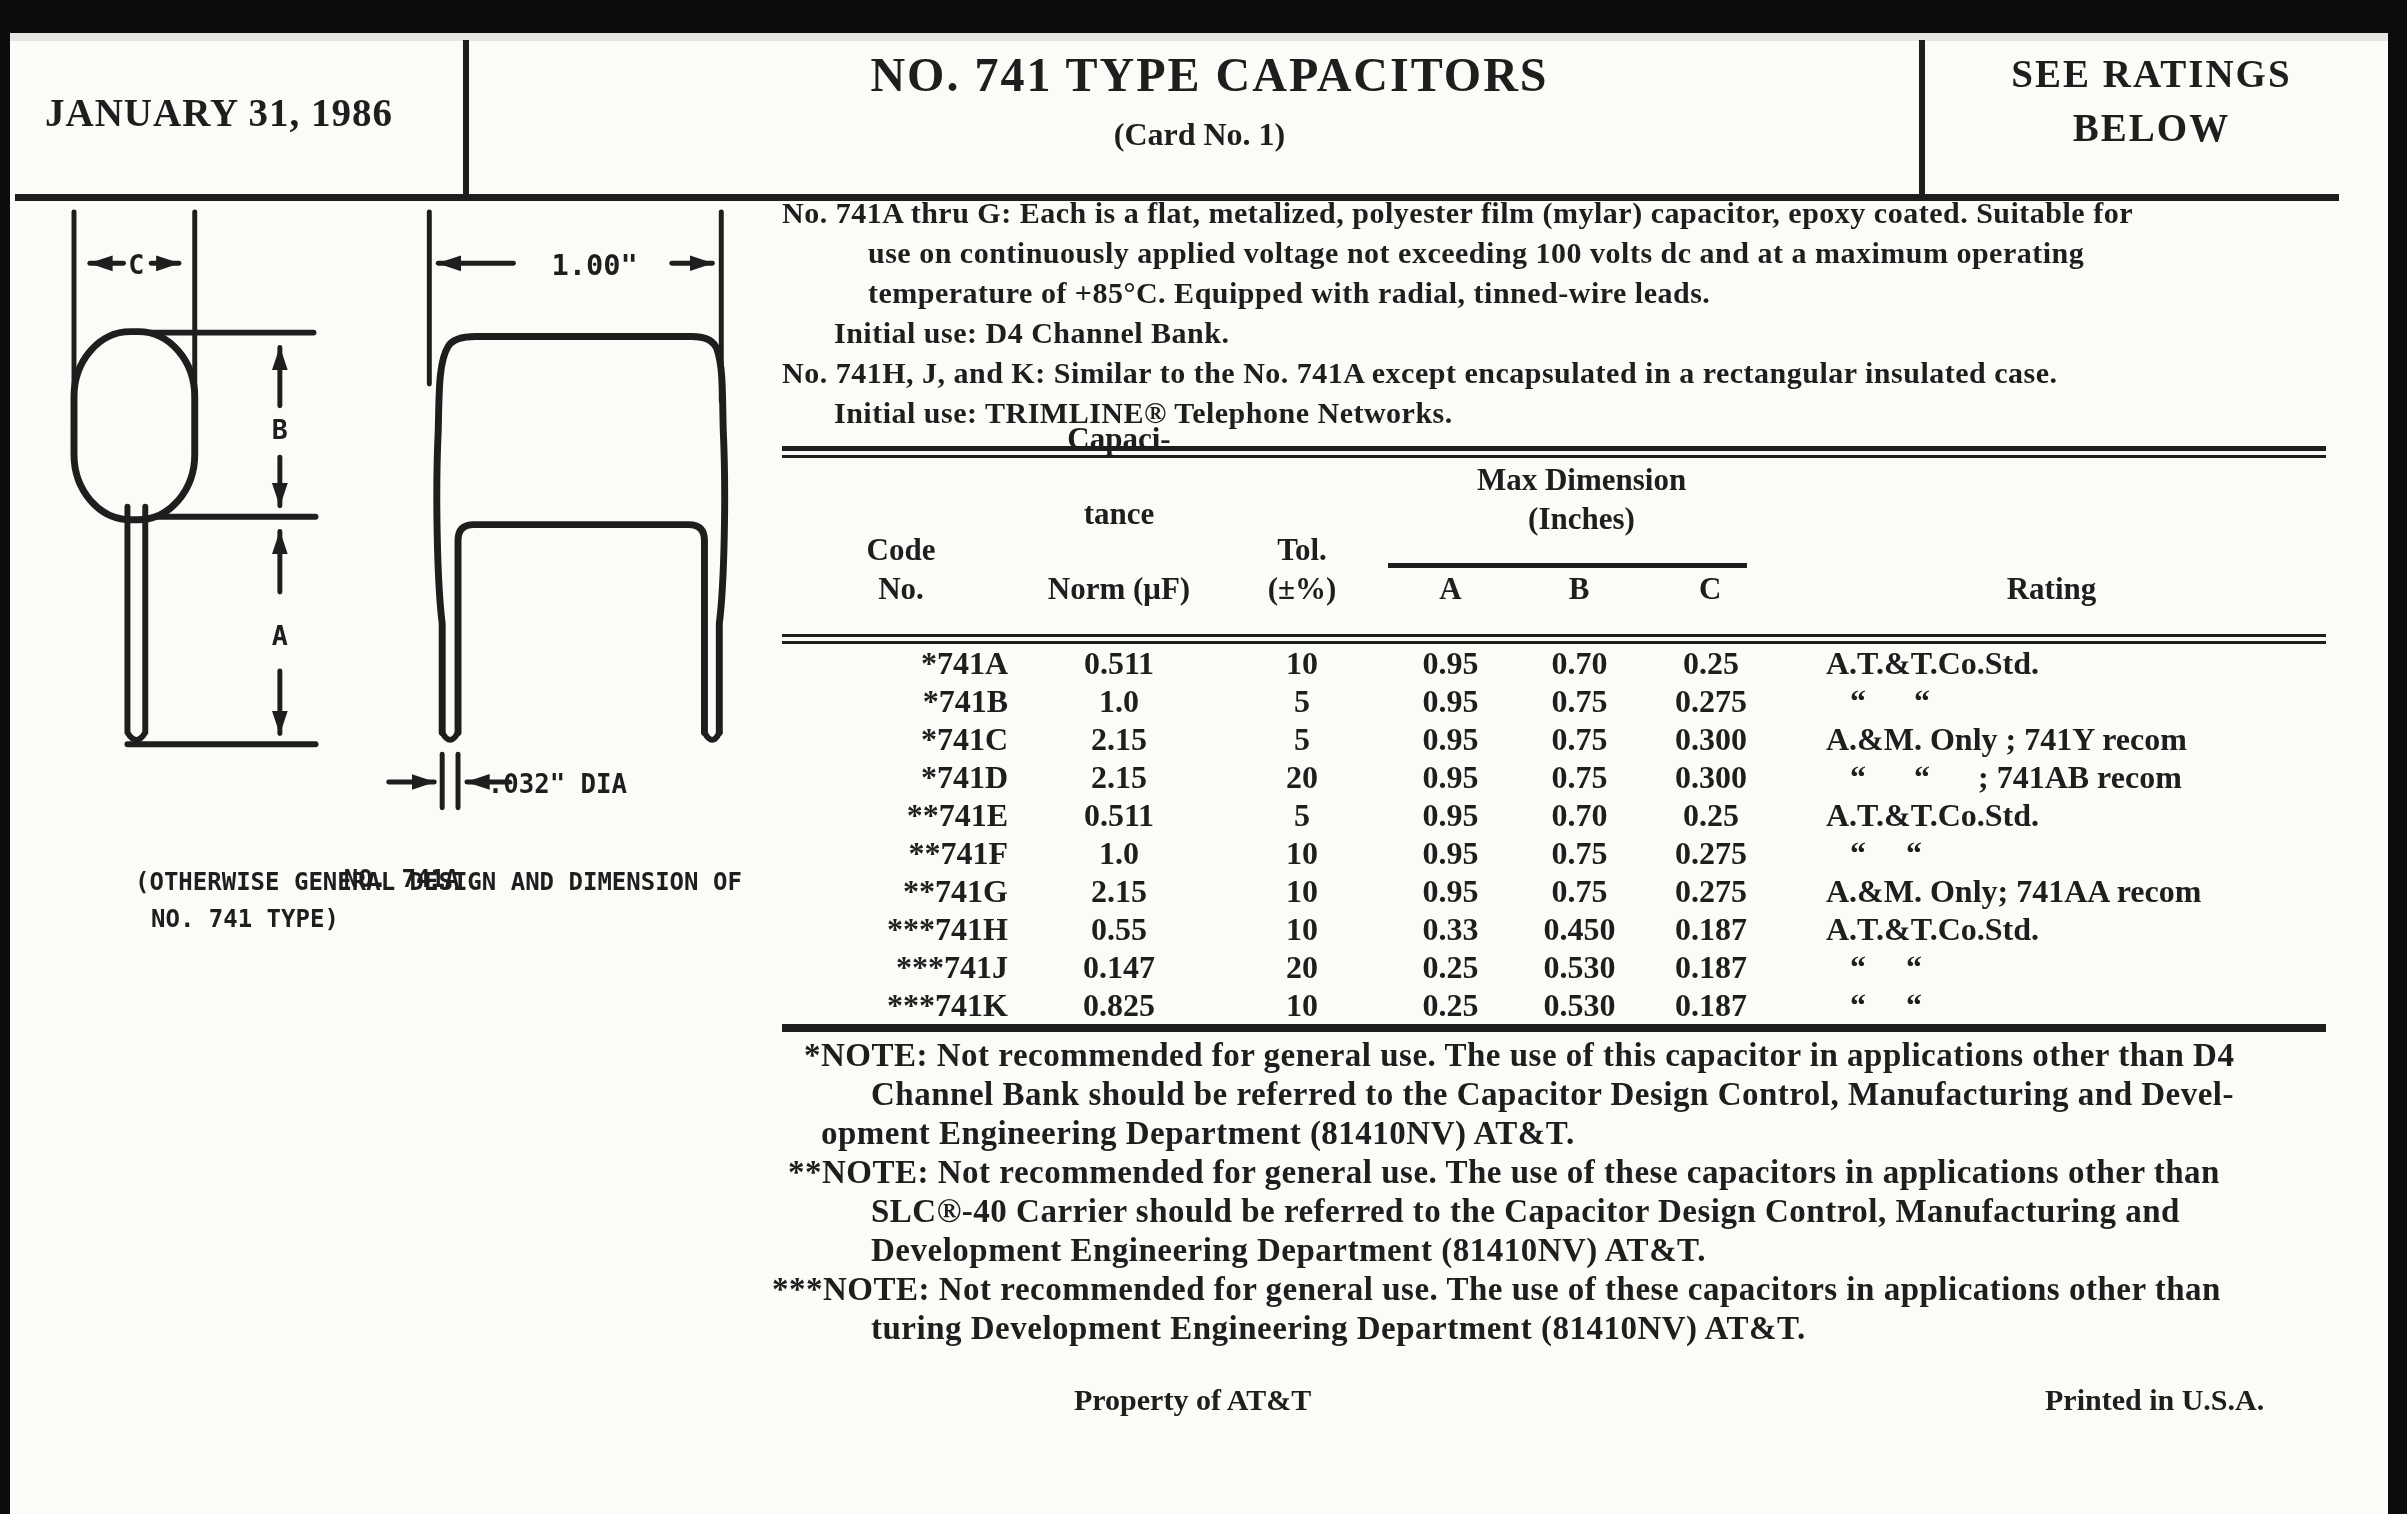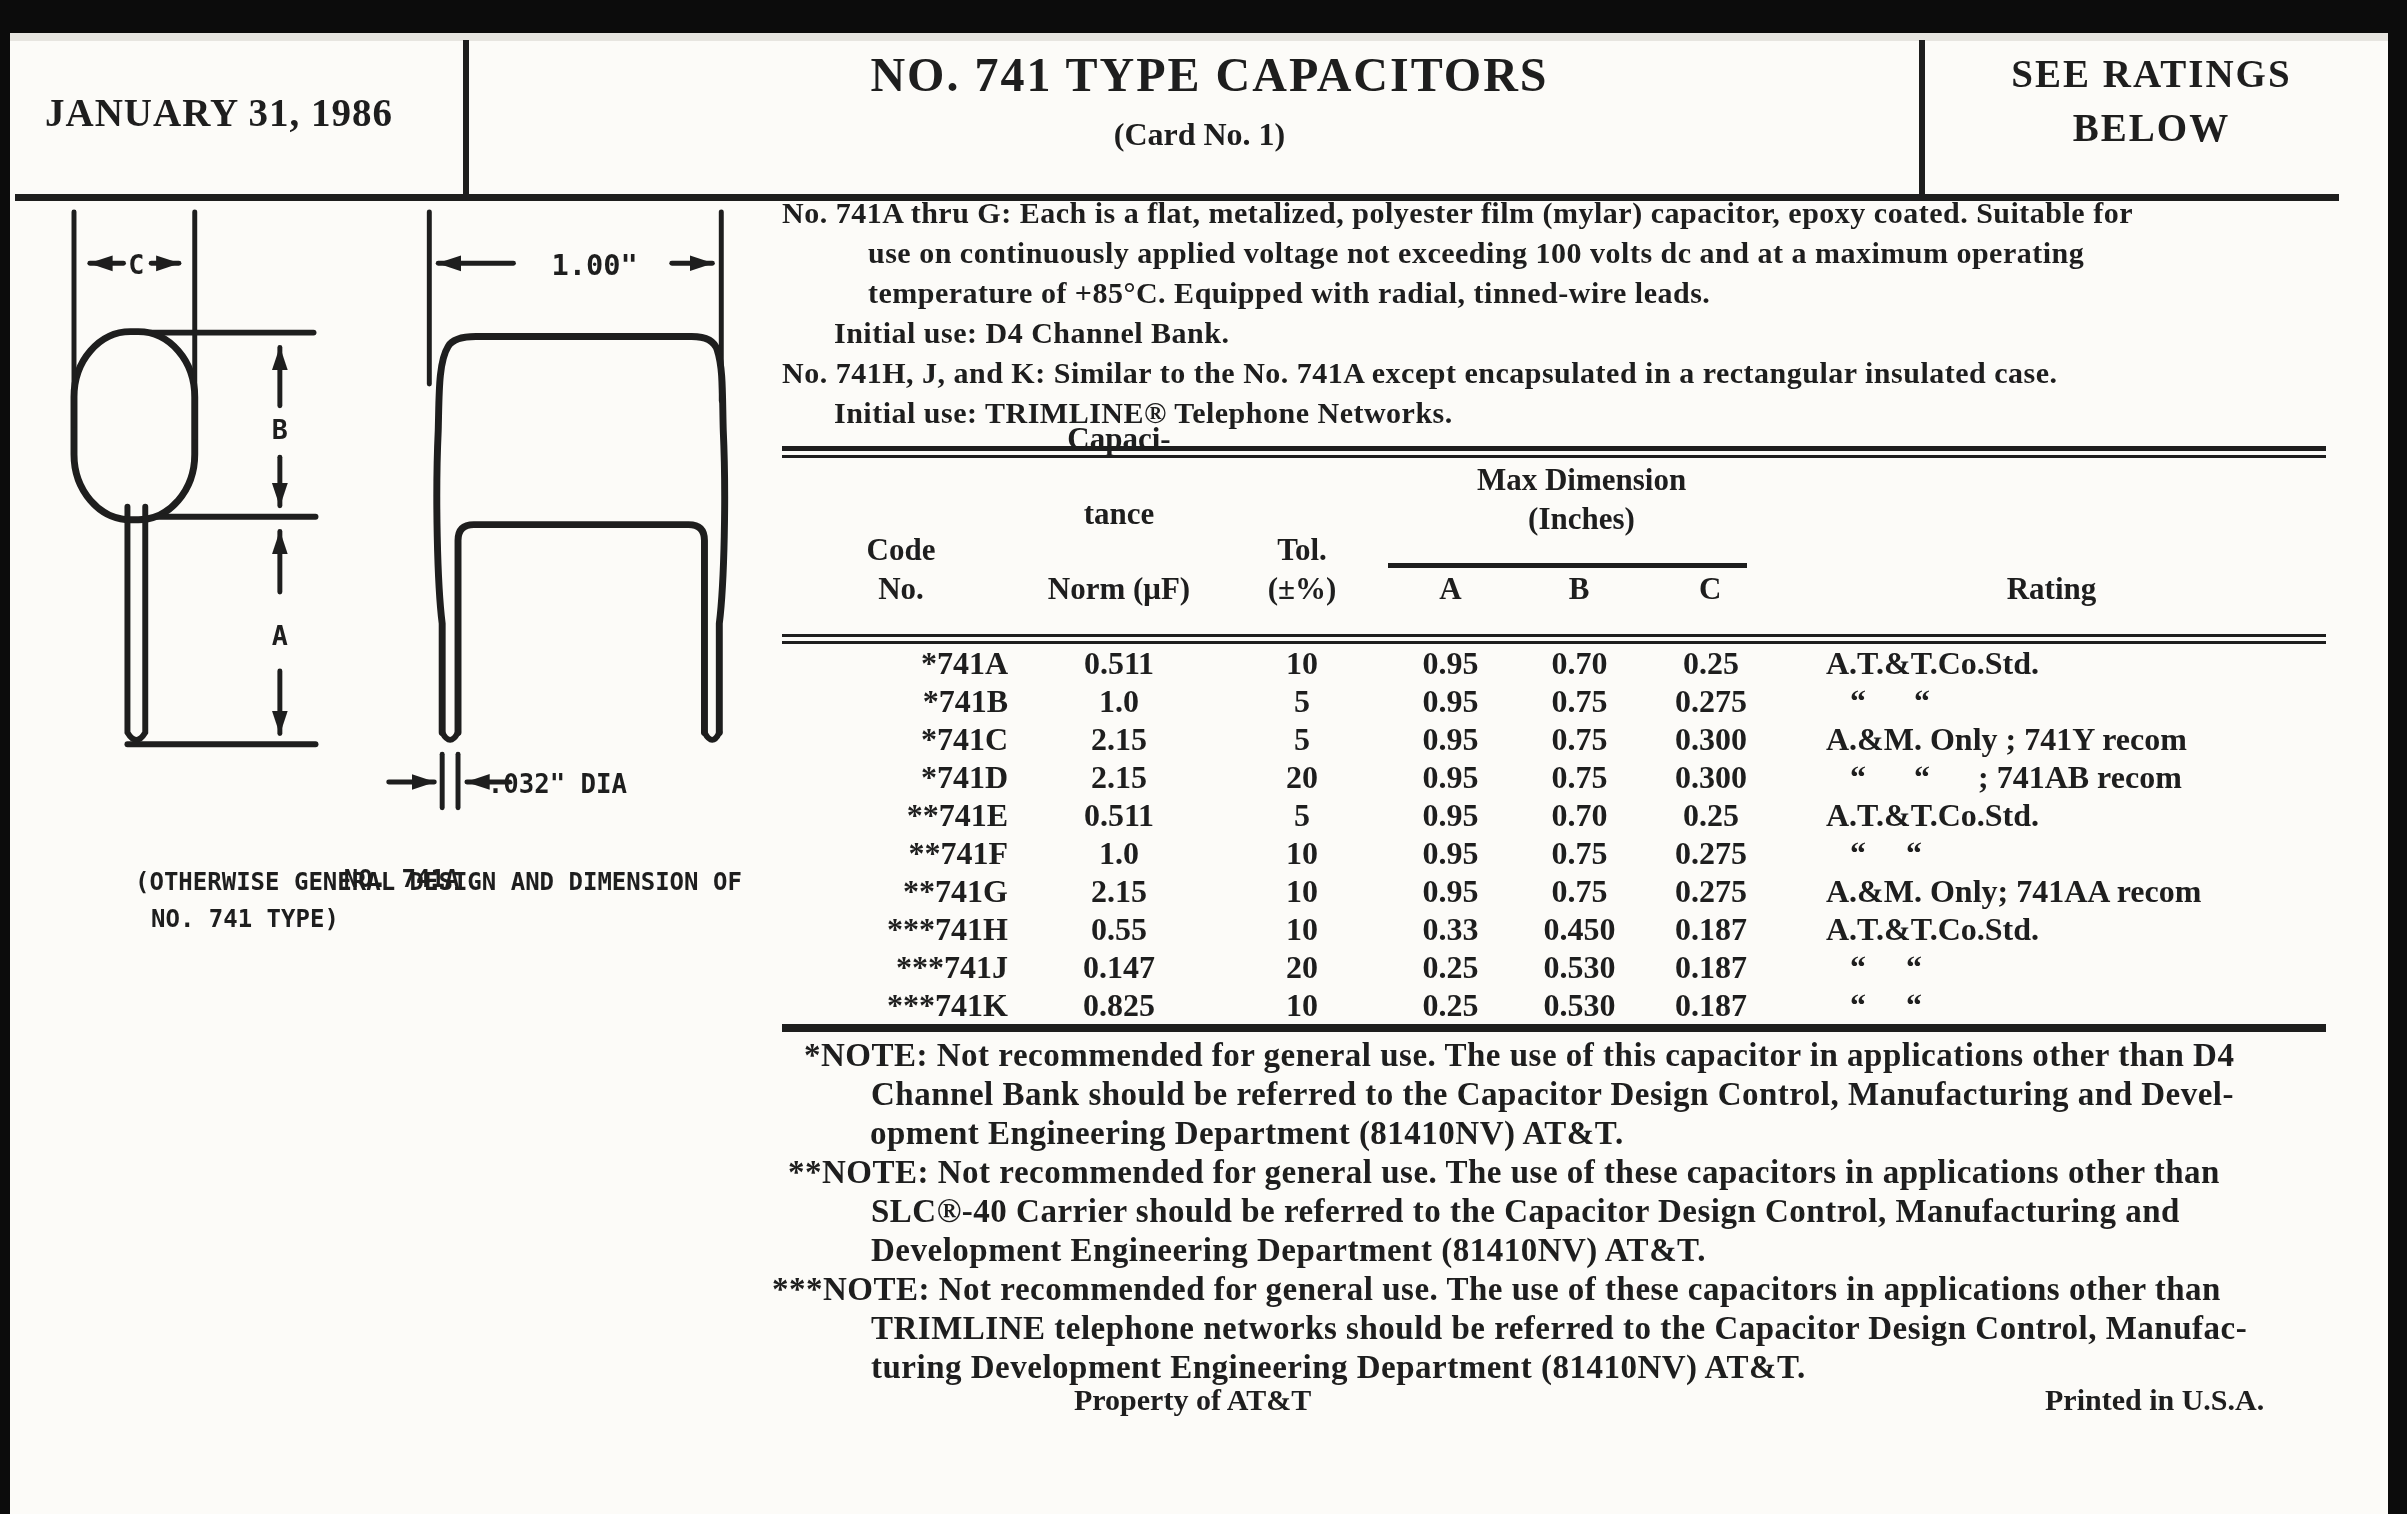--- a/index.html
+++ b/index.html
@@ -284,25 +284,24 @@
           <div class="cell c-dim">0.187</div>
           <div class="cell c-rating">   “     “</div>
         </div>
       </div>
     <div class="rule-bottom"></div>
   </div>
 
   <div class="notes">
       <div class="nline" style="margin-left: 22px;">*NOTE: Not recommended for general use. The use of this capacitor in applications other than D4</div>
       <div class="nline" style="margin-left: 89px;">Channel Bank should be referred to the Capacitor Design Control, Manufacturing and Devel-</div>
-      <div class="nline" style="margin-left: 88px;">opment Engineering Department (81410NV) AT&amp;T.</div>
+      <div class="nline" style="margin-left: 39px;">opment Engineering Department (81410NV) AT&amp;T.</div>
       <div class="nline" style="margin-left: 6px;">**NOTE: Not recommended for general use. The use of these capacitors in applications other than</div>
       <div class="nline" style="margin-left: 89px;">SLC®-40 Carrier should be referred to the Capacitor Design Control, Manufacturing and</div>
       <div class="nline" style="margin-left: 89px;">Development Engineering Department (81410NV) AT&amp;T.</div>
       <div class="nline" style="margin-left: -10px;">***NOTE: Not recommended for general use. The use of these capacitors in applications other than</div>
-      <div class="nline" style="margin-left: 89px;">TRIMLINE telephone networks should be referred to the Capacitor Design Control, Manufac-</div>
       <div class="nline" style="margin-left: 89px;">turing Development Engineering Department (81410NV) AT&amp;T.</div>
     </div>
 
   <div class="footer-left">Property of AT&amp;T</div>
   <div class="footer-right">Printed in U.S.A.</div>
 </div>
 
 
 </body></html>

